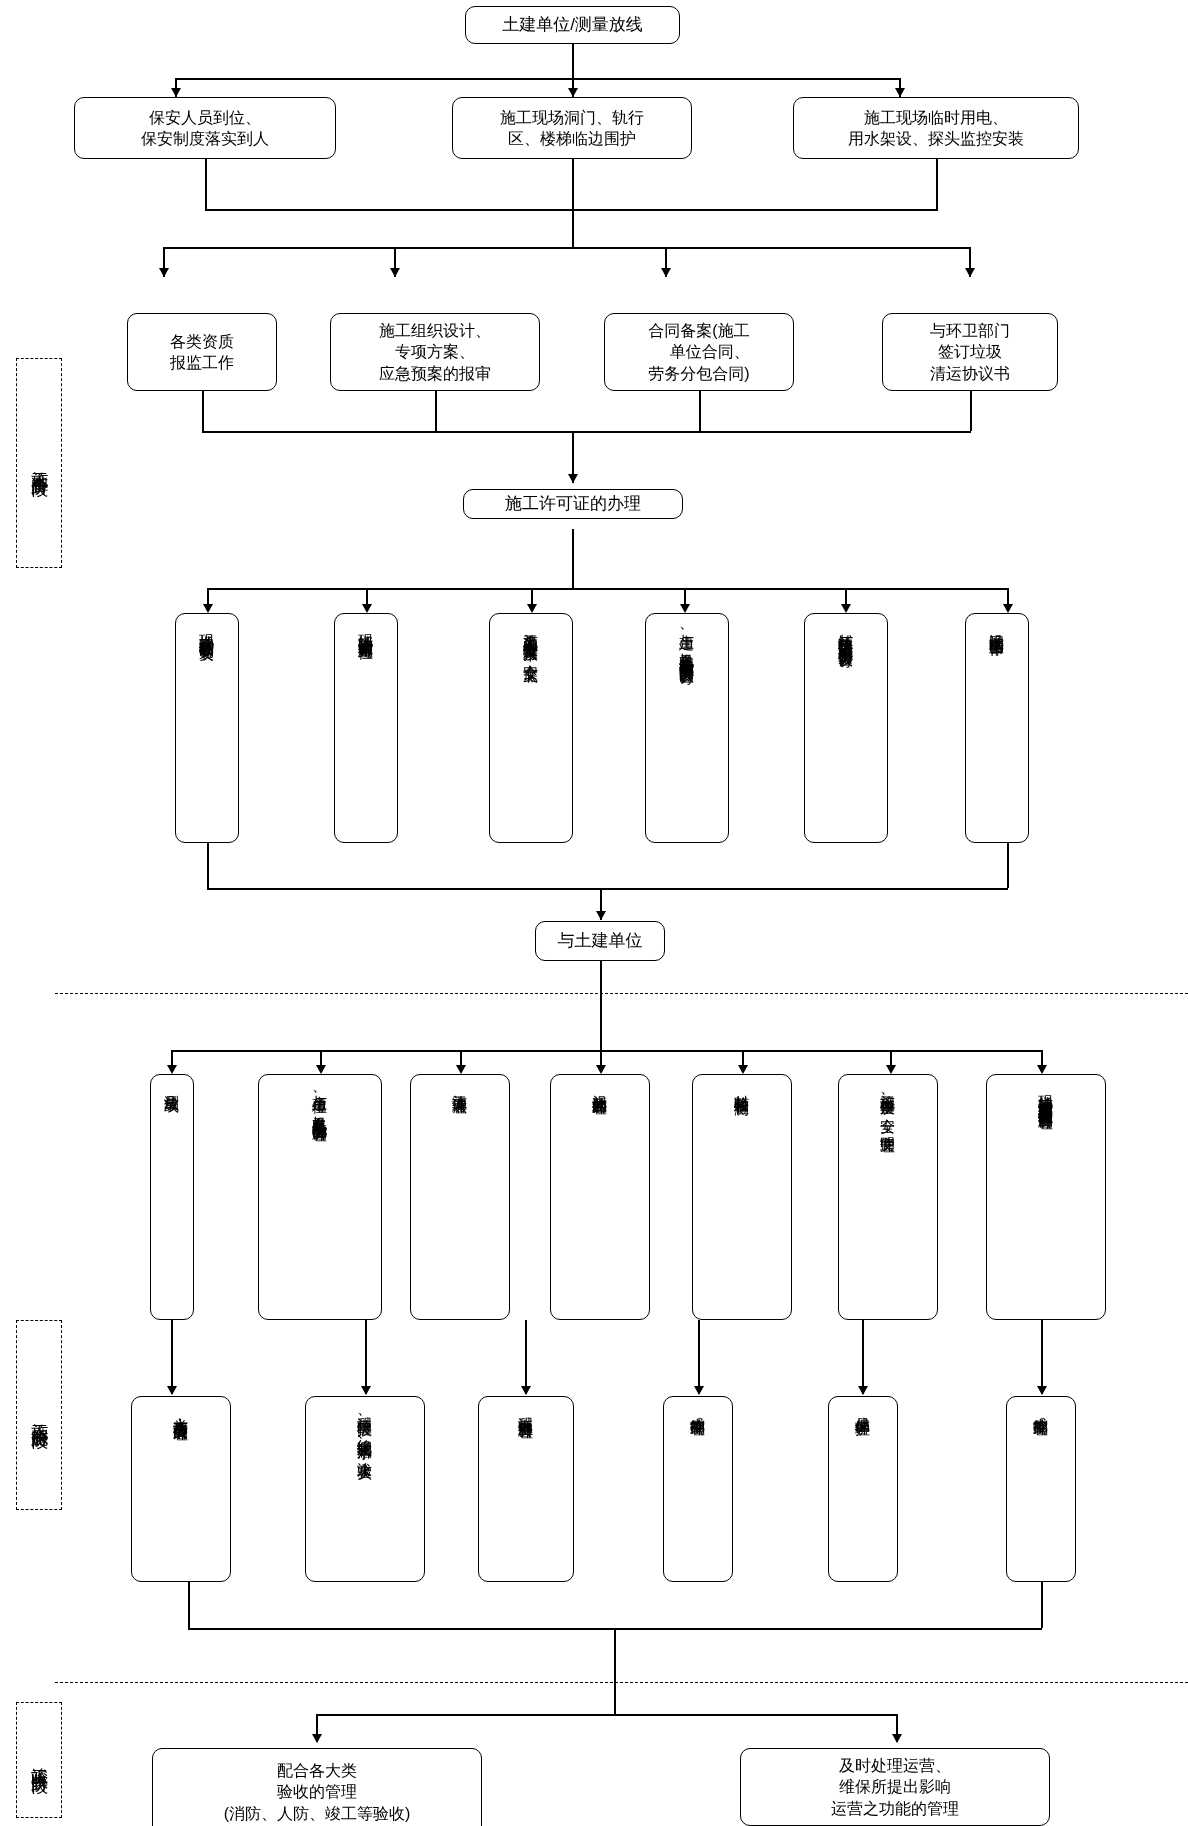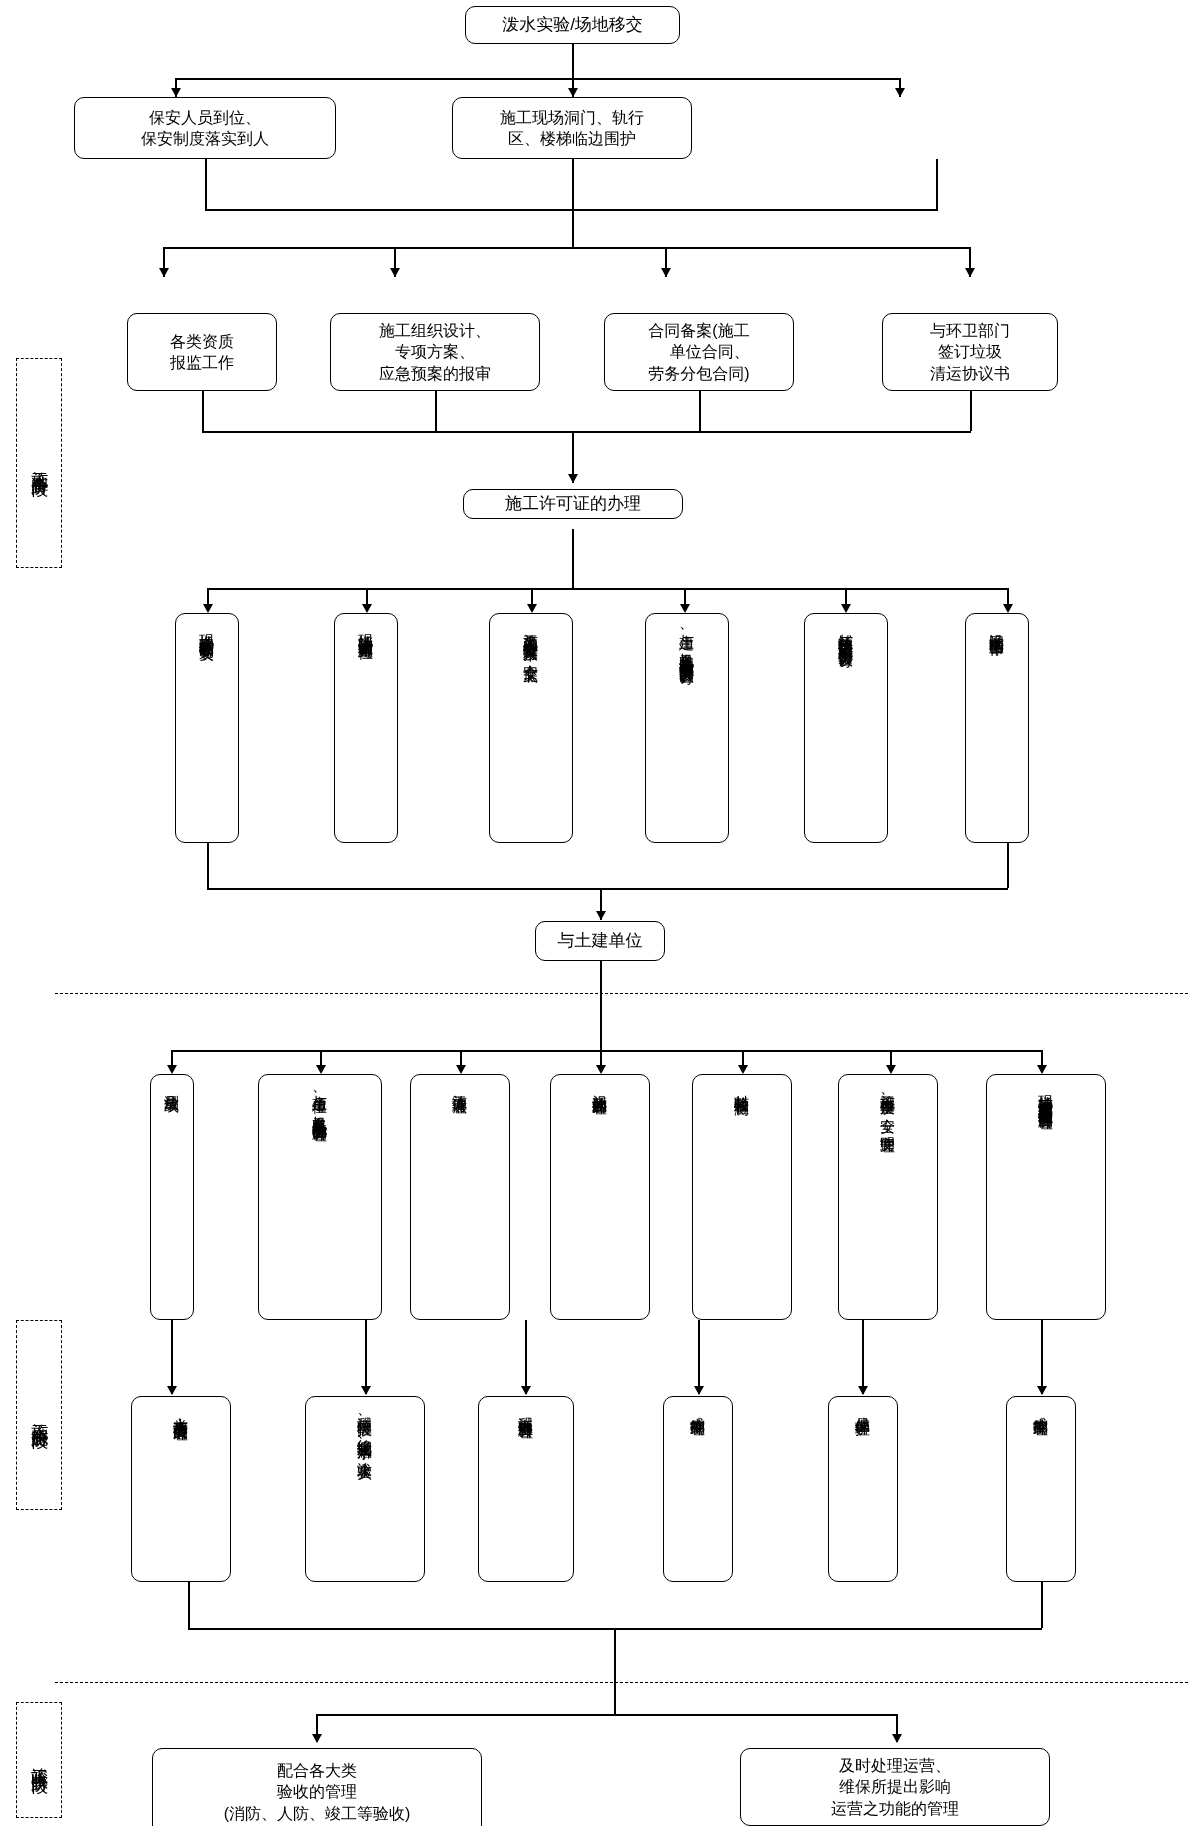--- a/index.html
+++ b/index.html
@@ -27,38 +27,41 @@
          border-top:9px solid #000;}
 
   .dashsep{position:absolute;height:0;border-top:1.5px dashed #000;}
 </style>
 </head>
 <body>
 
 <div id="page">
 
   <div class="box" style="left:465px;top:6px;width:215px;height:38px;font-size:17px;">
-    <span>泼水实验/场地移交</span>
+    <span>土建单位/测量放线</span>
   </div>
 
   <div class="ln vl" style="left:572px;top:44px;height:34px;"></div>
 
   <div class="ln hl" style="left:175px;top:78px;width:725px;"></div>
   <div class="ln vl" style="left:175px;top:78px;height:19px;"></div>
   <div class="ln vl" style="left:572px;top:78px;height:19px;"></div>
   <div class="ln vl" style="left:899px;top:78px;height:19px;"></div>
   <div class="arrow" style="left:171px;top:88px;"></div>
   <div class="arrow" style="left:568px;top:88px;"></div>
   <div class="arrow" style="left:895px;top:88px;"></div>
 
   <div class="box" style="left:74px;top:97px;width:262px;height:62px;font-size:16px;">
     <span>保安人员到位、<br>保安制度落实到人</span>
   </div>
   <div class="box" style="left:452px;top:97px;width:240px;height:62px;font-size:16px;">
     <span>施工现场洞门、轨行<br>区、楼梯临边围护</span>
+  </div>
+  <div class="box" style="left:793px;top:97px;width:286px;height:62px;font-size:16px;">
+    <span>施工现场临时用电、<br>用水架设、探头监控安装</span>
   </div>
 
   <div class="ln vl" style="left:205px;top:159px;height:50px;"></div>
   <div class="ln vl" style="left:572px;top:159px;height:50px;"></div>
   <div class="ln vl" style="left:936px;top:159px;height:50px;"></div>
   <div class="ln hl" style="left:205px;top:209px;width:733px;"></div>
   <div class="ln vl" style="left:572px;top:209px;height:38px;"></div>
 
   <div class="ln hl" style="left:163px;top:247px;width:807px;"></div>
   <div class="ln vl" style="left:163px;top:247px;height:30px;"></div>

